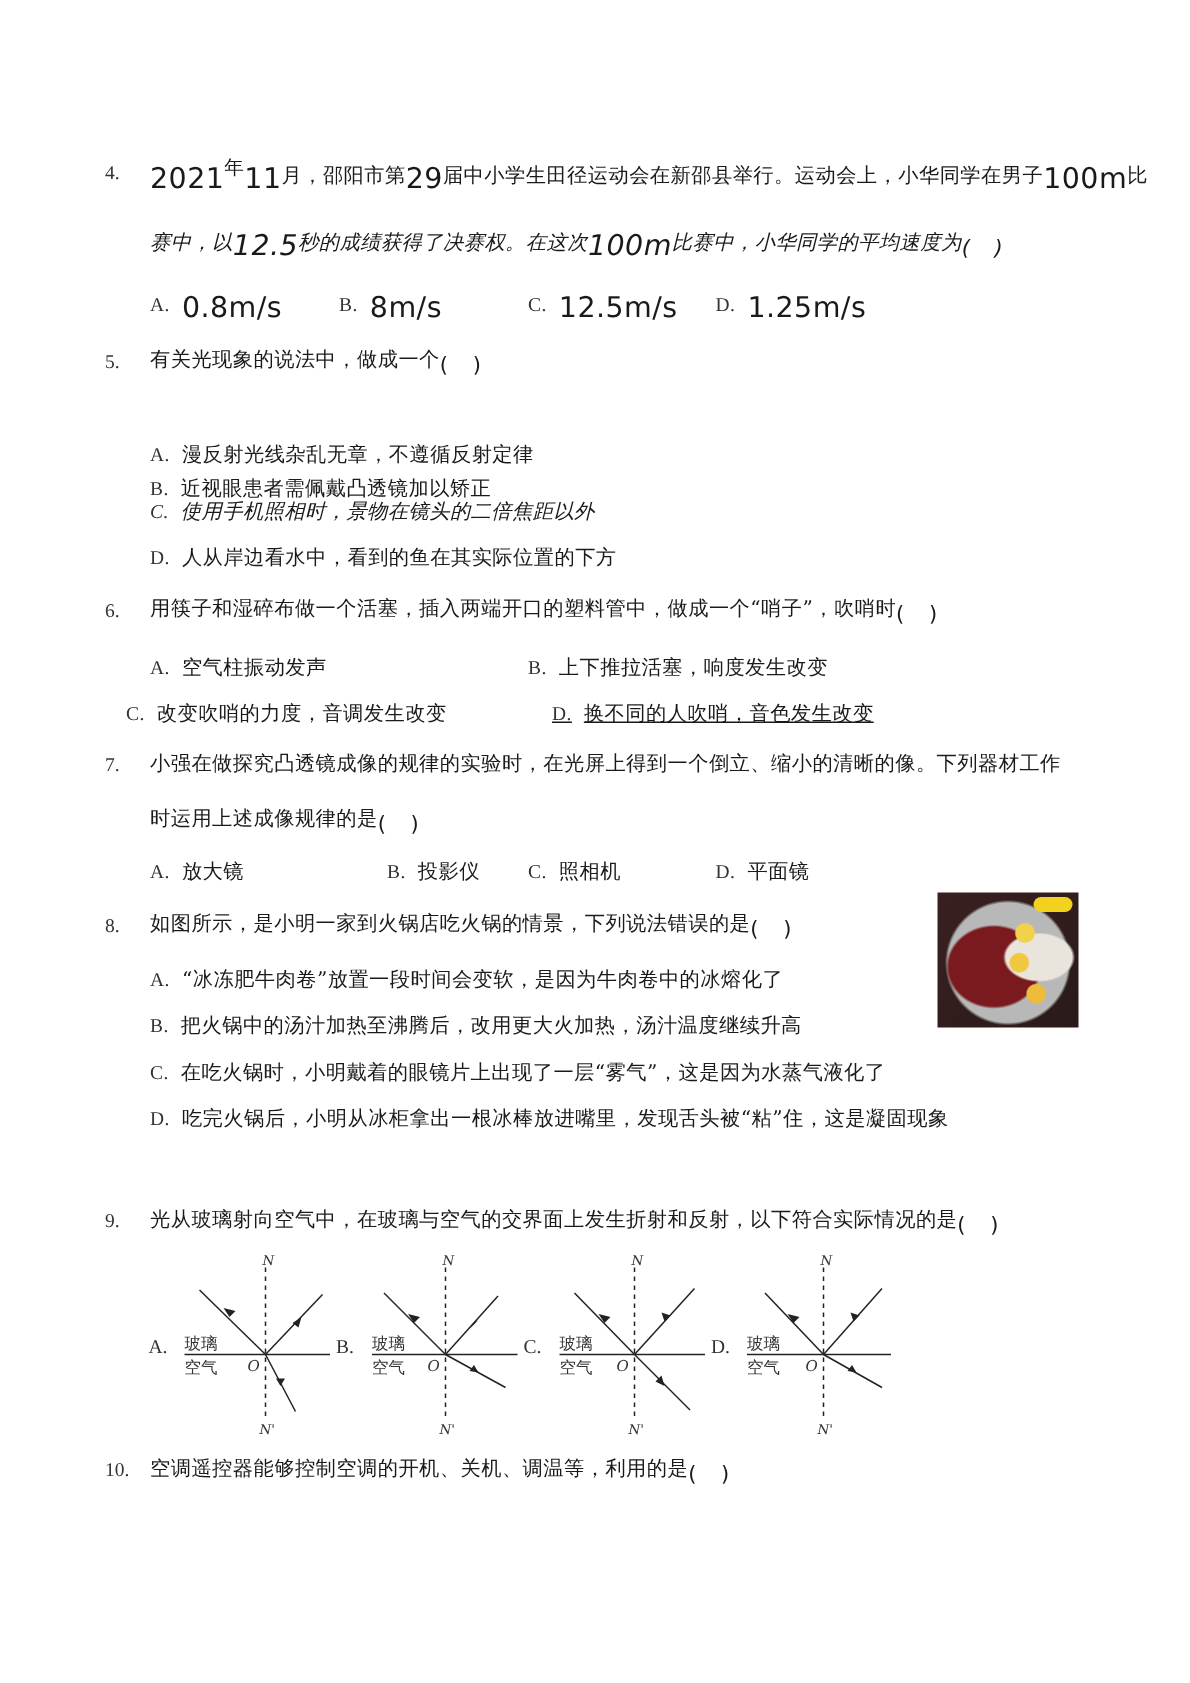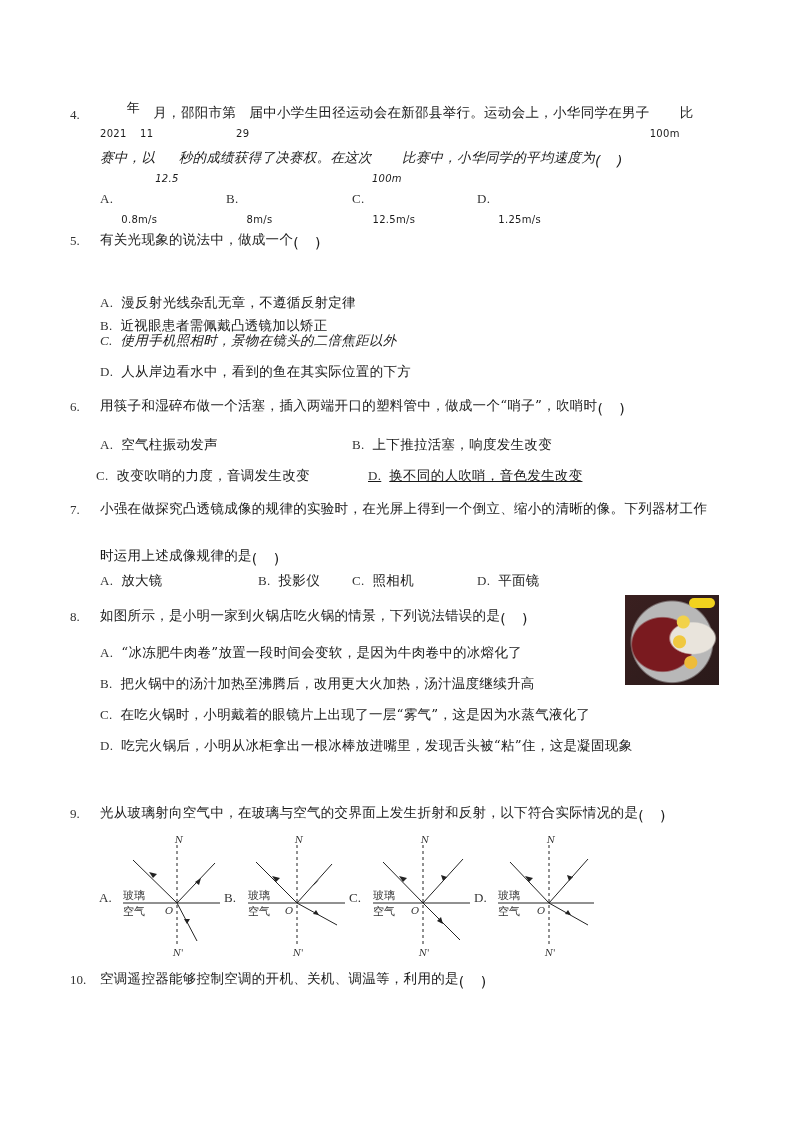--- a/index.html
+++ b/index.html
@@ -6,21 +6,21 @@
   body {
     width: 793px; height: 1122px; position: relative; overflow: hidden;
     font-family: "DejaVu Serif", "Liberation Serif", serif;
     color: #1a1a1a;
   }
   .abs { position: absolute; white-space: nowrap; }
   .qnum { font-family: "Liberation Serif", serif; font-size: 13px; color: #333; }
   .qtext { font-size: 13.5px; letter-spacing: 0.3px; }
   .opt { font-size: 13.5px; letter-spacing: 0.3px; }
   .optl { font-family: "Liberation Serif", serif; font-size: 13px; color: #333; margin-right: 8px; }
-  .math { font-family: "DejaVu Sans", "Liberation Sans", sans-serif; font-size: 10px; position: relative; top: 20px; }
+  .math { font-family: "DejaVu Sans", "Liberation Sans", sans-serif; font-size: 19px; position: relative; top: 4px; }
   .sup { font-size: 13px; position: relative; top: -5px; }
   .paren { font-family: "DejaVu Sans", sans-serif; font-size: 14px; position: relative; top: 4px; letter-spacing: 6px; }
   .photo {
     position: absolute; left: 625px; top: 595px; width: 94px; height: 90px;
     background:
       radial-gradient(circle at 62% 30%, #f2d24a 0 6px, transparent 7px),
       radial-gradient(circle at 58% 52%, #f0c840 0 6px, transparent 7px),
       radial-gradient(circle at 70% 75%, #eebc3a 0 6px, transparent 7px),
       radial-gradient(ellipse at 72% 48%, #e9e4dc 0 22px, transparent 24px),
       radial-gradient(ellipse at 40% 55%, #7a1a1f 0 30px, transparent 32px),
@@ -55,28 +55,28 @@
   <div class="abs opt" style="left:100px; top:317px;text-align:right;"><span class="optl">B.</span><span>近视眼患者需佩戴凸透镜加以矫正</span></div>
   <div class="abs opt" style="left:100px; top:332px;font-style:italic;"><span class="optl">C.</span><span>使用手机照相时，景物在镜头的二倍焦距以外</span></div>
   <div class="abs opt" style="left:100px; top:363px;"><span class="optl">D.</span><span>人从岸边看水中，看到的鱼在其实际位置的下方</span></div>
 </div>
 
 <div>
   <span class="abs qnum" style="left:70px; top:399px;">6.</span>
   <div class="abs qtext" style="left:100px; top:397px;"><span>用筷子和湿碎布做一个活塞，插入两端开口的塑料管中，做成一个“哨子”，吹哨时</span><span class="paren">( )</span></div>
   <div class="abs opt" style="left:100px; top:436px;"><span class="optl">A.</span><span>空气柱振动发声</span></div>
   <div class="abs opt" style="left:352px; top:436px;"><span class="optl">B.</span><span>上下推拉活塞，响度发生改变</span></div>
-  <div class="abs opt" style="left:96px; top:467px;text-align:center;"><span class="optl">C.</span><span>改变吹哨的力度，音调发生改变</span></div>
+  <div class="abs opt" style="left:84px; top:467px;text-align:center;"><span class="optl">C.</span><span>改变吹哨的力度，音调发生改变</span></div>
   <div class="abs opt" style="left:368px; top:467px;text-decoration:underline;"><span class="optl">D.</span><span>换不同的人吹哨，音色发生改变</span></div>
 </div>
 
 <div>
   <span class="abs qnum" style="left:70px; top:502px;">7.</span>
   <div class="abs qtext" style="left:100px; top:500px;">小强在做探究凸透镜成像的规律的实验时，在光屏上得到一个倒立、缩小的清晰的像。下列器材工作</div>
-  <div class="abs qtext" style="left:100px; top:537px;margin-top:10px;"><span>时运用上述成像规律的是</span><span class="paren">( )</span></div>
+  <div class="abs qtext" style="left:100px; top:537px;"><span>时运用上述成像规律的是</span><span class="paren">( )</span></div>
   <div class="abs opt" style="left:100px; top:572px;"><span class="optl">A.</span><span>放大镜</span></div>
   <div class="abs opt" style="left:226px; top:572px;margin-left:32px;"><span class="optl">B.</span><span>投影仪</span></div>
   <div class="abs opt" style="left:352px; top:572px;"><span class="optl">C.</span><span>照相机</span></div>
   <div class="abs opt" style="left:477px; top:572px;"><span class="optl">D.</span><span>平面镜</span></div>
 </div>
 
 <div>
   <span class="abs qnum" style="left:70px; top:609px;">8.</span>
   <div class="abs qtext" style="left:100px; top:607px;"><span>如图所示，是小明一家到火锅店吃火锅的情景，下列说法错误的是</span><span class="paren">( )</span></div>
   <div class="photo">

